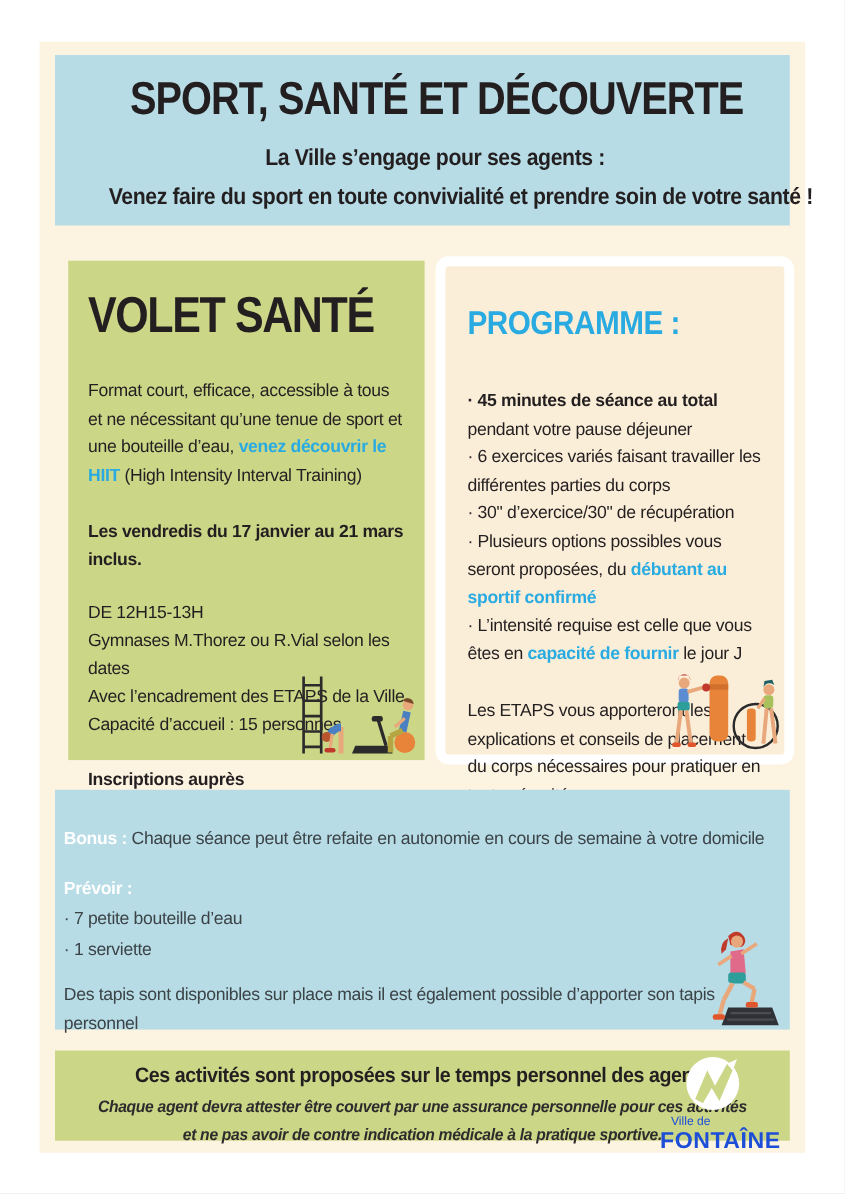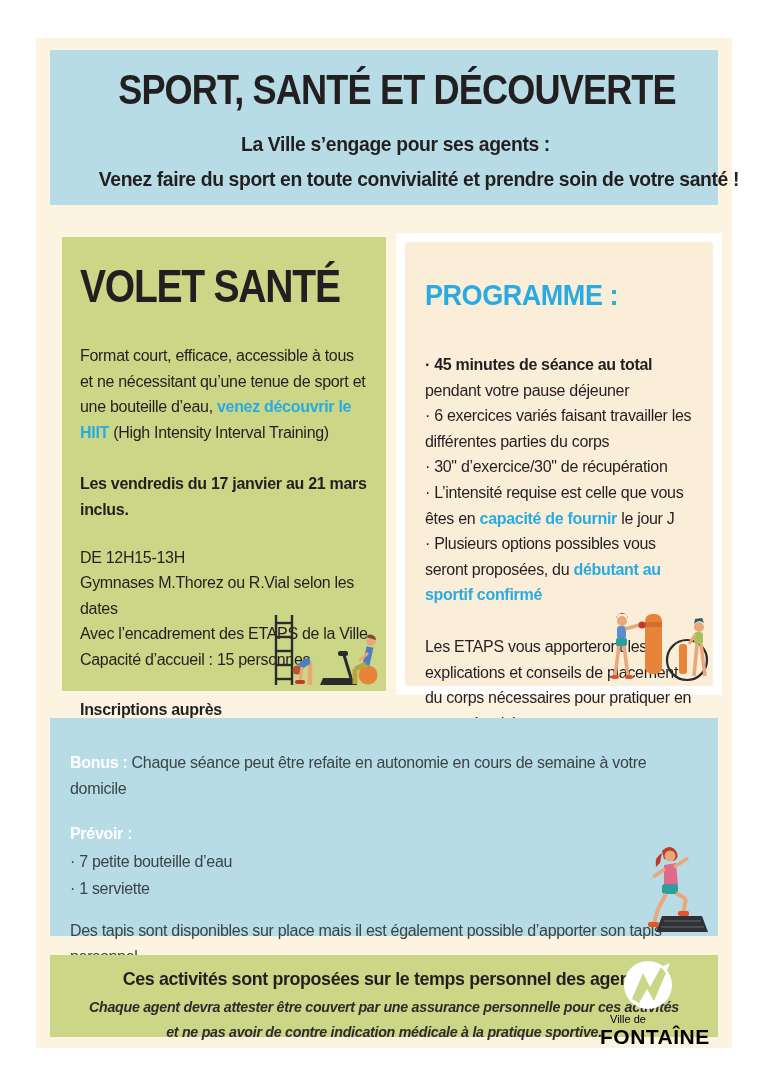--- a/index.html
+++ b/index.html
@@ -31,32 +31,32 @@
   }
   .body-text{font-size:16px;line-height:1.6;letter-spacing:-.3px;margin:0;}
   .volet .intro{margin-top:30px;}
   .volet .dates{margin-top:26px;font-weight:bold;}
   .volet .sched{margin-top:22px;}
   .volet .inscr{margin-top:24px;font-weight:bold;max-width:210px;}
   .cyan{color:#29abe2;font-weight:bold;}
   .bold{font-weight:bold;}
 
   
-  .prog-card{left:396px;top:233px;width:326px;height:462px;background:#ffffff;padding:9px;border-radius:0;}
+  .prog-card{left:396px;top:233px;width:326px;height:462px;background:#ffffff;padding:9px;border-radius:12px;}
   .prog-inner{background:#fbeed8;width:100%;height:100%;box-sizing:border-box;padding:14px 20px;position:relative;border-radius:3px;}
   .prog-inner h2{
     margin:22px 0 0 0;font-size:30px;font-weight:bold;color:#29abe2;letter-spacing:-.5px;
     transform:scaleX(.9);transform-origin:0 50%;white-space:nowrap;
   }
   .prog-bullets{margin-top:40px;}
   .prog-bullets p{margin:0;}
   .prog-outro{margin-top:26px;max-width:270px;}
 
   
-  .bonus{left:50px;top:718px;width:668px;height:218px;background:#b7dce6;padding:14px 20px;color:#3b4347;}
+  .bonus{left:50px;top:718px;width:668px;height:218px;background:#b7dce6;padding:14px 8px;color:#3b4347;}
   .bonus .row1{margin-top:18px;}
   .bonus .white-label{color:#ffffff;font-weight:bold;}
   .bonus .prevoir{margin-top:20px;}
   .bonus .item{margin-top:2px;}
   .bonus .note{margin-top:16px;}
 
   
   .footer{left:50px;top:955px;width:668px;height:82px;background:#cbd687;text-align:center;}
   .footer .f-bold{
     margin:13px 0 0 0;font-size:19px;font-weight:bold;letter-spacing:-.4px;
@@ -68,21 +68,21 @@
   }
   .footer .f-italic-wrap{margin-top:6px;}
 
   
   .illus{position:absolute;}
   .illus-gym{right:4px;bottom:2px;}
   .illus-box{right:2px;bottom:0;}
   .illus-step{right:6px;bottom:0;}
 
   
-  .logo{position:absolute;right:22px;top:4px;width:96px;text-align:center;color:#000000;}
+  .logo{position:absolute;right:22px;top:4px;width:96px;text-align:center;color:#1d4ed8;}
   .logo .l-small{font-size:11px;margin-top:-2px;text-align:left;padding-left:10px;}
   .logo .l-big{font-size:21px;font-weight:bold;letter-spacing:.5px;white-space:nowrap;}
 </style>
 </head>
 <body>
 
 <div class="page">
   <div class="cream-bg"></div>
 
   <section class="panel header">
@@ -137,22 +137,22 @@
     </svg>
   </section>
 
   <section class="panel prog-card">
     <div class="prog-inner">
       <h2>PROGRAMME :</h2>
       <div class="body-text prog-bullets">
         <p><span class="bold">· 45 minutes de séance au total</span><span> pendant votre pause déjeuner</span></p>
         <p>· 6 exercices variés faisant travailler les différentes parties du corps</p>
         <p>· 30" d’exercice/30" de récupération</p>
+        <p><span>· Plusieurs options possibles vous seront proposées, du </span><span class="cyan">débutant au sportif confirmé</span></p>
         <p><span>· L’intensité requise est celle que vous êtes en </span><span class="cyan">capacité de fournir</span><span> le jour J</span></p>
-        <p><span>· Plusieurs options possibles vous seront proposées, du </span><span class="cyan">débutant au sportif confirmé</span></p>
       </div>
       <p class="body-text prog-outro">Les ETAPS vous apporteront les explications et conseils de placement du corps nécessaires pour pratiquer en toute sécurité</p>
 
       <svg class="illus illus-box" width="112" height="86" viewBox="0 0 112 86">
 
         <rect x="46" y="14" width="17" height="60" rx="7" fill="#e8833a"></rect>
         <rect x="46" y="22" width="17" height="5" fill="#d0702c"></rect>
 
         <circle cx="23" cy="21" r="5" fill="#e8a87c"></circle>
         <path d="M17 19 A6 6 0 0 1 29 19 L27 14 L19 14 Z" fill="#c0392b"></path>

